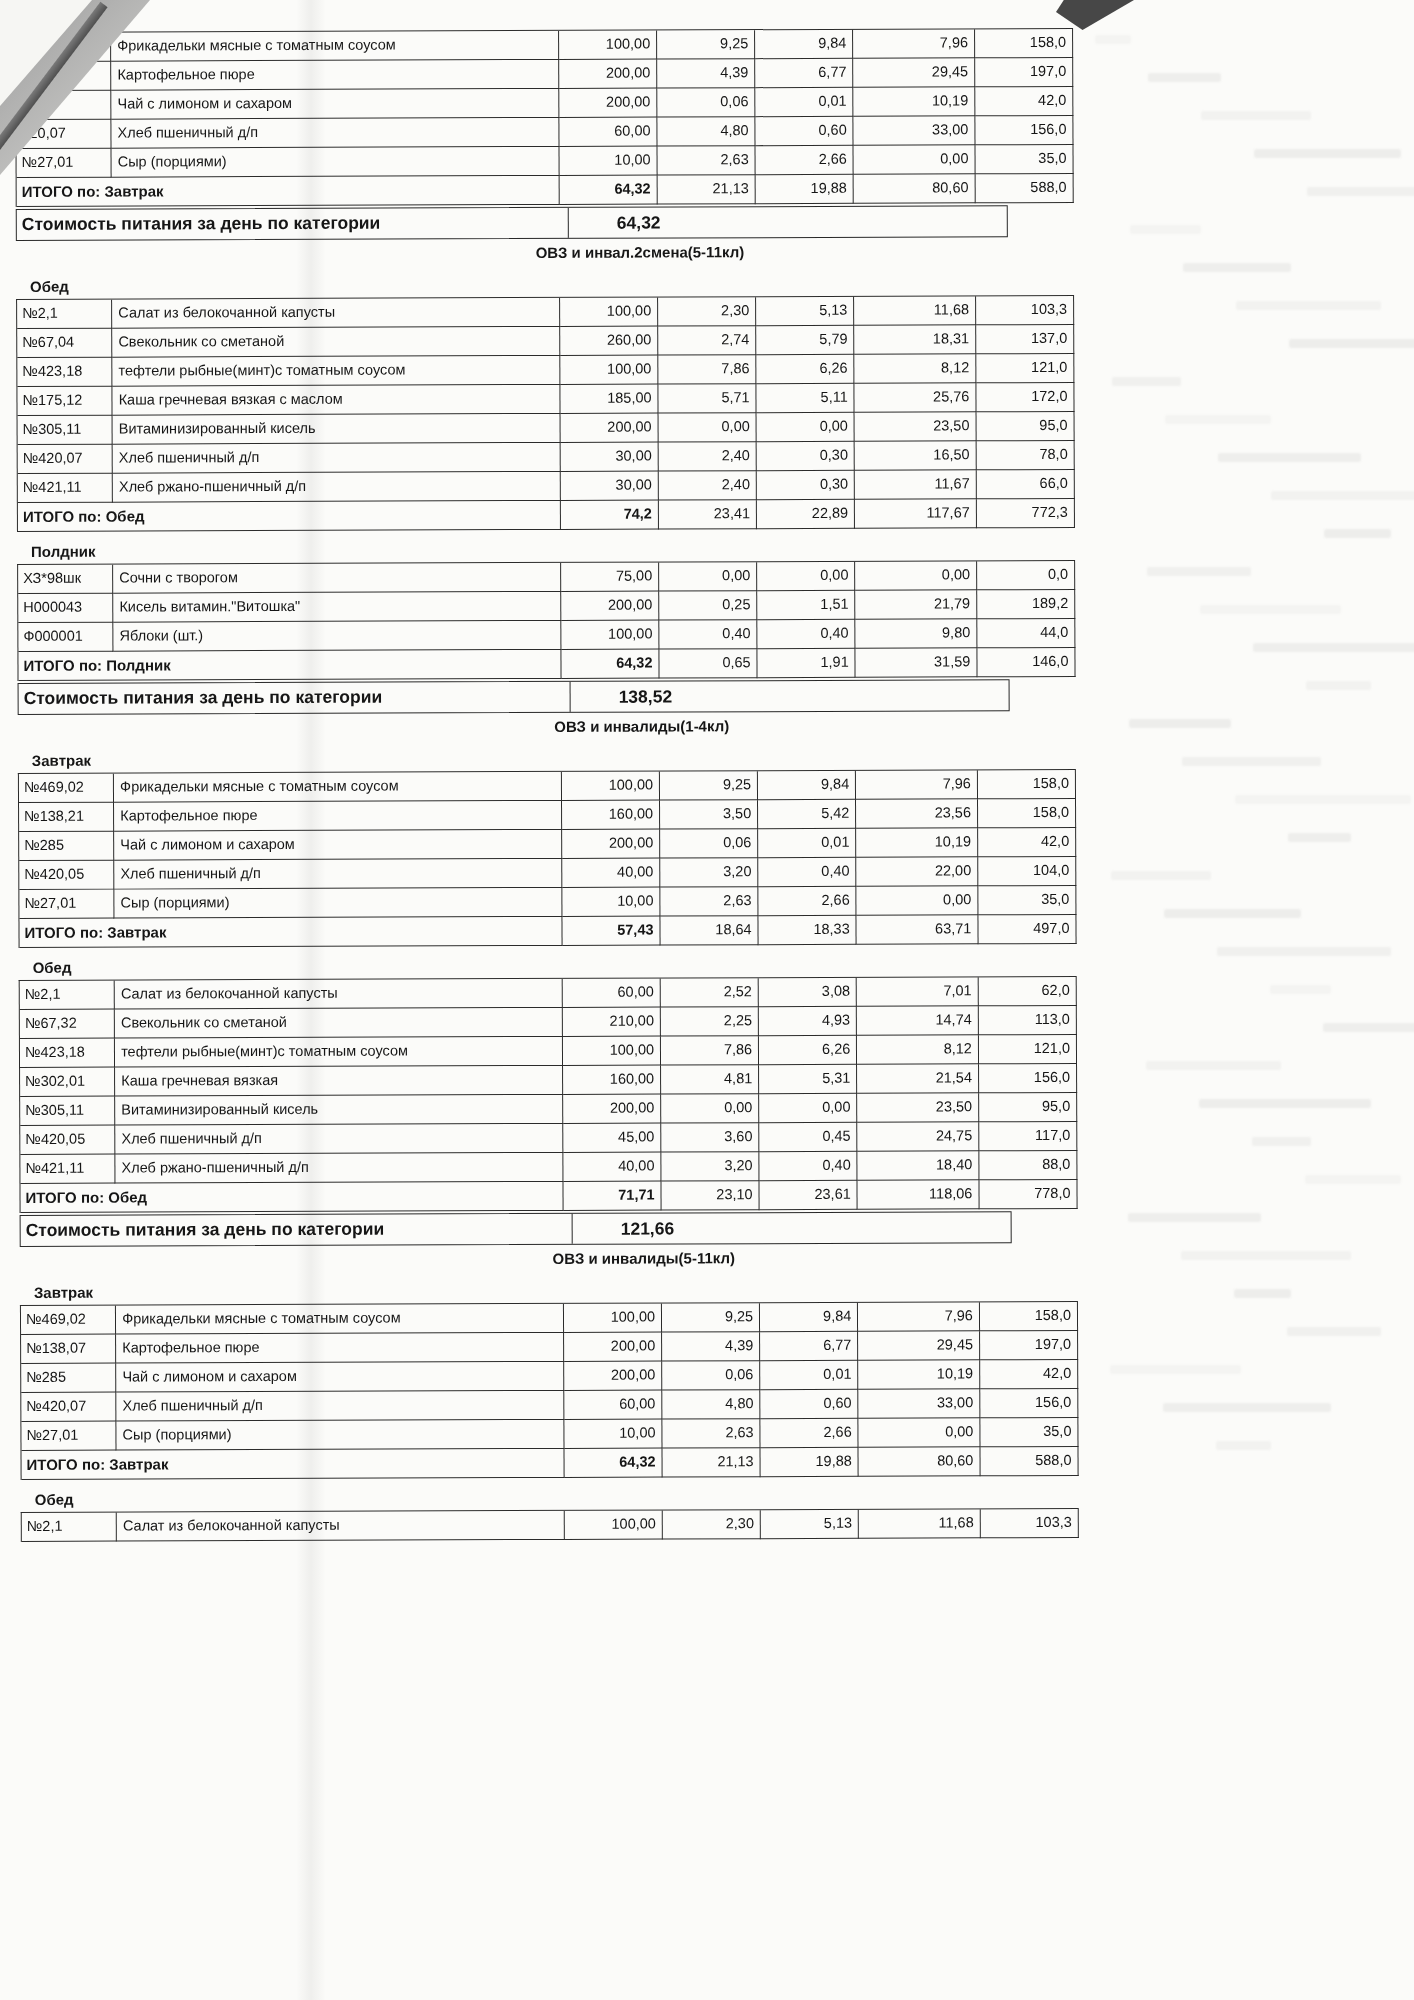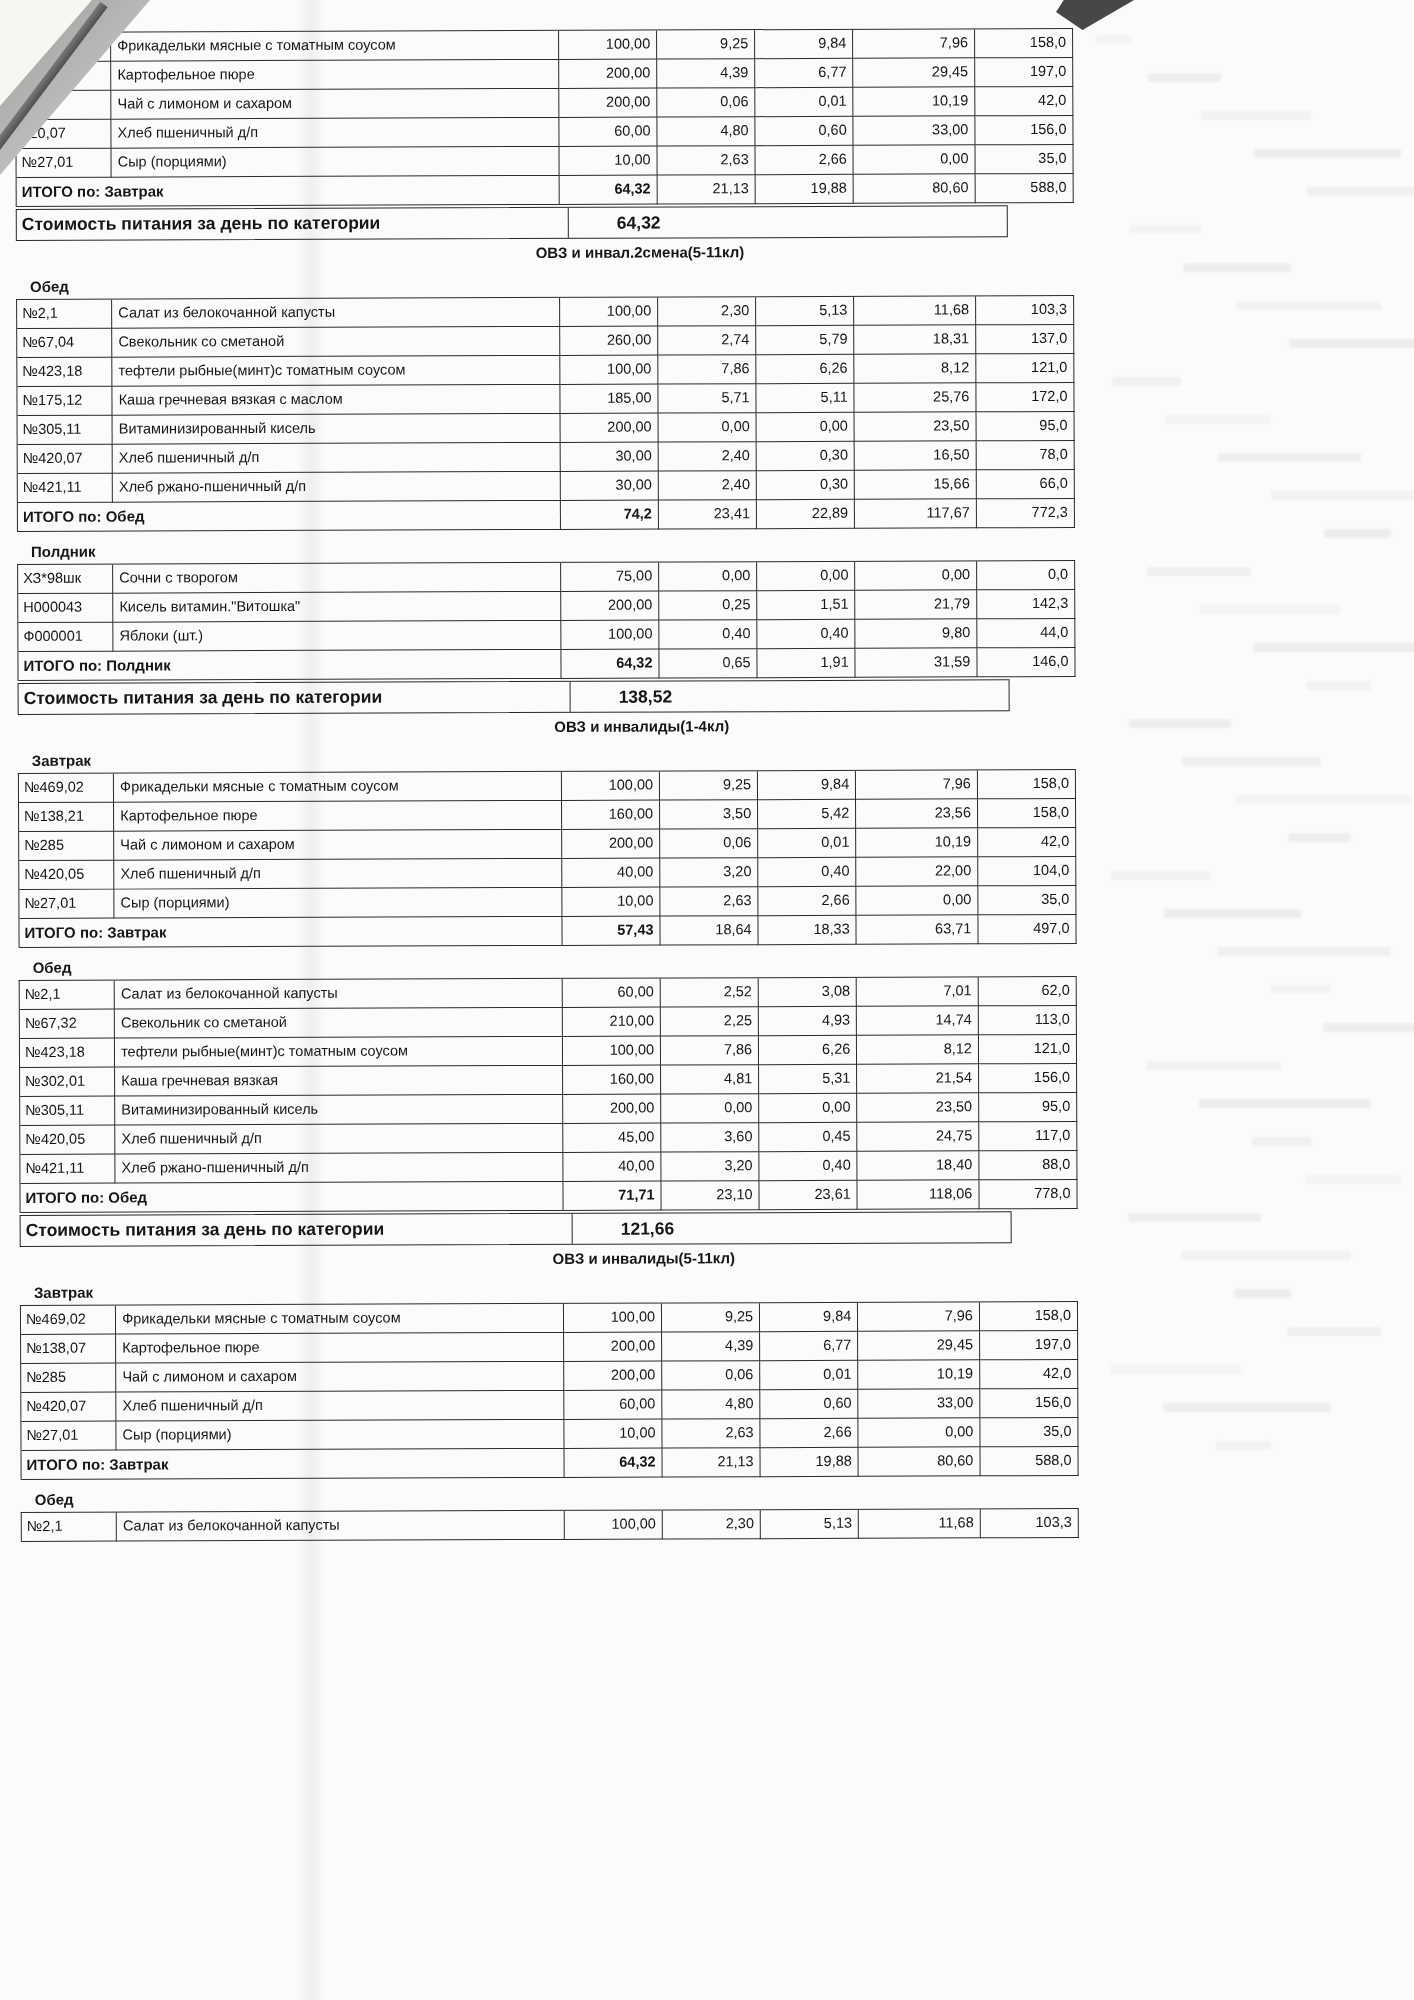--- a/index.html
+++ b/index.html
@@ -237,21 +237,21 @@
           <div class="cell num">0,30</div>
           <div class="cell num c4">16,50</div>
           <div class="cell num">78,0</div>
         </div>
         <div class="tr">
           <div class="cell code">№421,11</div>
           <div class="cell name">Хлеб ржано-пшеничный д/п</div>
           <div class="cell num">30,00</div>
           <div class="cell num">2,40</div>
           <div class="cell num">0,30</div>
-          <div class="cell num c4">15,66</div>
+          <div class="cell num c4">11,67</div>
           <div class="cell num">66,0</div>
         </div>
         <div class="tr total">
           <div class="cell tlabel">ИТОГО по: Обед</div>
           <div class="cell num tfirst">74,2</div>
           <div class="cell num">23,41</div>
           <div class="cell num">22,89</div>
           <div class="cell num c4">117,67</div>
           <div class="cell num">772,3</div>
         </div>
@@ -267,21 +267,21 @@
           <div class="cell num c4">0,00</div>
           <div class="cell num">0,0</div>
         </div>
         <div class="tr">
           <div class="cell code">Н000043</div>
           <div class="cell name">Кисель витамин."Витошка"</div>
           <div class="cell num">200,00</div>
           <div class="cell num">0,25</div>
           <div class="cell num">1,51</div>
           <div class="cell num c4">21,79</div>
-          <div class="cell num">142,3</div>
+          <div class="cell num">189,2</div>
         </div>
         <div class="tr">
           <div class="cell code">Ф000001</div>
           <div class="cell name">Яблоки (шт.)</div>
           <div class="cell num">100,00</div>
           <div class="cell num">0,40</div>
           <div class="cell num">0,40</div>
           <div class="cell num c4">9,80</div>
           <div class="cell num">44,0</div>
         </div>

